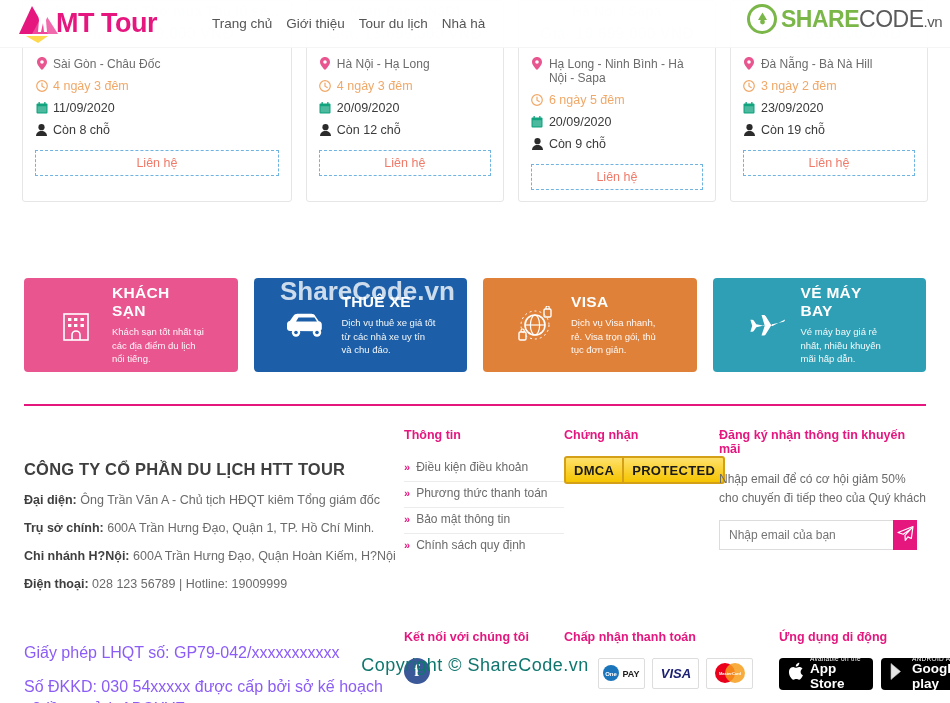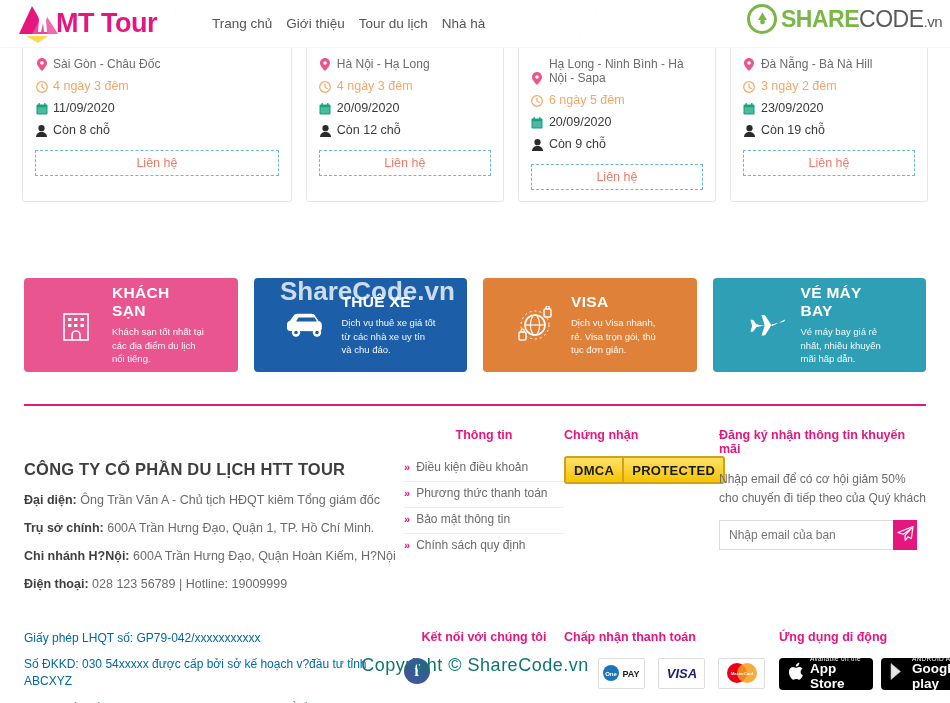--- a/index.html
+++ b/index.html
@@ -22,21 +22,21 @@
     display: flex; flex-direction: column;
   }
   .card-title {
     font-size: 14px; font-weight: bold; color: #cfd8e6; opacity: .45;
     text-align: center; padding-top: 2px; white-space: nowrap; overflow: hidden;
   }
   .card-price {
     font-size: 16px; font-weight: bold; color: #cfe0ef; opacity: .5;
     text-align: center; margin-top: 6px; margin-bottom: 6px;
   }
-  .card-meta { display: flex; align-items: flex-end; gap: 5px; margin-top: 8px; font-size: 12.5px; }
+  .card-meta { display: flex; align-items: flex-start; gap: 5px; margin-top: 8px; font-size: 12.5px; }
   .card-meta .txt { color: #5a5a5a; }
   .meta-loc .txt { color: #6b6b6b; font-size: 12px; }
   .meta-dur .txt { color: #f0a868; }
   .meta-date .txt { color: #3a3a3a; }
   .meta-seat .txt { color: #3a3a3a; }
   .ic { width: 13px; height: 13px; display: inline-flex; align-items: center; justify-content: center; flex: none; }
   .ic svg { display: block; }
   .contact-btn {
     margin-top: 13px; height: 26px; border: 1px dashed #6fb3e0;
     color: #f07a6a; font-size: 12.5px; display: flex; align-items: center;
@@ -102,21 +102,21 @@
     position: absolute; left: 280px; top: 276px; z-index: 25;
     font-size: 26px; font-weight: bold; color: rgba(255,255,255,0.78);
     letter-spacing: 0; pointer-events: none;
   }
 
   
   .footer { position: absolute; left: 0; top: 404px; width: 950px; padding: 0 24px; }
   .footer-rule { height: 2px; background: #e5177f; width: 902px; margin-bottom: 22px; }
   .footer-top { display: flex; }
   .fcol-company { width: 380px; flex: none; }
-  .fcol-info { width: 160px; flex: none; text-align: center; }
+  .fcol-info { width: 160px; flex: none; }
   .fcol-cert { width: 155px; flex: none; }
   .fcol-news { width: 207px; flex: none; }
   .company-name { font-size: 16.5px; font-weight: bold; color: #3f3f3f; margin-bottom: 13px; letter-spacing: .2px; margin-top: 32px; }
   .company-line { font-size: 12.5px; color: #6b6b6b; margin-bottom: 11px; line-height: 1.35; }
   .company-line b { color: #3f3f3f; }
   .fhead { font-size: 12.5px; font-weight: bold; color: #e5177f; margin-bottom: 14px; }
   .flink {
     font-size: 12px; color: #6b6b6b; padding: 4px 0 7px 0; border-bottom: 1px solid #ececec;
     display: flex; align-items: center; gap: 6px; cursor: pointer;
   }
@@ -137,27 +137,27 @@
     flex: 1; border: 1px solid #dcdcdc; border-right: none; padding: 0 9px;
     font-size: 12px; color: #1d4ed8; outline: none; background: #fff;
     font-family: "Liberation Sans", sans-serif;
   }
   .news-btn {
     width: 42px; background: #e5177f; border: none; cursor: pointer;
     display: flex; align-items: center; justify-content: center;
   }
 
   .footer-bottom { display: flex; margin-top: 26px; }
-  .legal-line { font-size: 12px; color: #0369a1; margin-bottom: 10px; line-height: 1.4; width: 370px; }
+  .legal-line { font-size: 16px; color: #8b5cf6; margin-bottom: 10px; line-height: 1.4; width: 370px; margin-top: 12px; }
   .fb-icon {
     width: 26px; height: 26px; border-radius: 50%; background: #3b5998;
     color: #fff; display: flex; align-items: center; justify-content: center;
     font-size: 16px; font-weight: bold; font-family: "Liberation Serif", serif; cursor: pointer;
   }
-  .pay-row { display: flex; gap: 13px; padding-left: 34px; }
+  .pay-row { display: flex; gap: 7px; padding-left: 34px; }
   .pay-card {
     width: 47px; height: 31px; border: 1px solid #ddd; background: #fff;
     display: flex; align-items: center; justify-content: center; border-radius: 2px;
   }
   .store-row { display: flex; gap: 8px; }
   .store-badge {
     height: 32px; background: #000; border-radius: 4px; color: #fff;
     display: flex; align-items: center; gap: 6px; padding: 0 9px;
   }
   .store-sub { font-size: 6.5px; letter-spacing: .3px; line-height: 1.1; }

